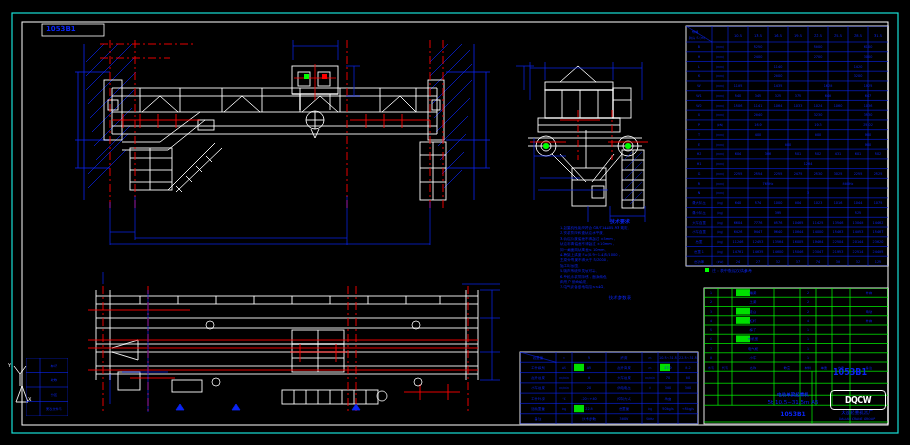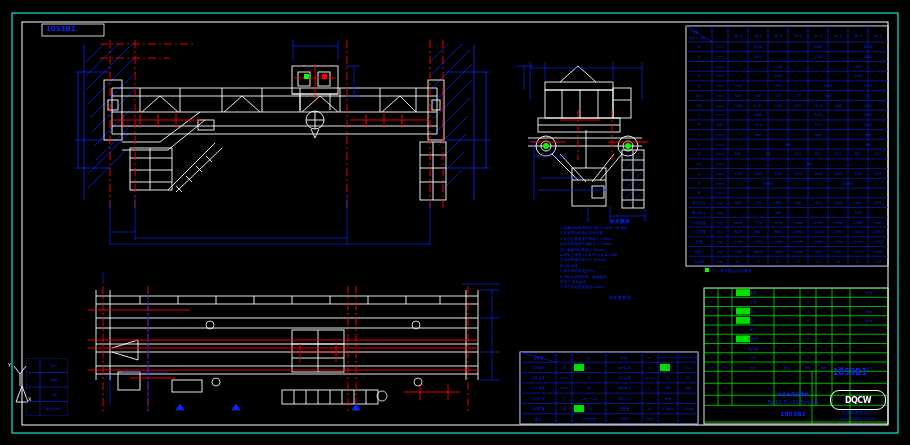--- a/index.html
+++ b/index.html
@@ -769,21 +769,21 @@
         </g>
     </svg>
   </div>
 
   <div class="abs" style="left:820px;top:368px;width:60px;text-align:center;color:#0a25f5;font-size:8px;font-weight:bold;">1053B1</div>
 
   <div class="abs" style="left:760px;top:392px;width:66px;text-align:center;color:#0a25f5;font-size:4.5px;font-weight:bold;">电动单梁起重机</div>
   <div class="abs" style="left:758px;top:399px;width:70px;text-align:center;color:#0a25f5;font-size:5.5px;">5t 10.5~31.5m A5</div>
   <div class="abs" style="left:760px;top:410px;width:66px;text-align:center;color:#0a25f5;font-size:6px;font-weight:bold;">1053B1</div>
 
-  <div class="abs" style="left:830px;top:390px;width:54px;height:18px;border:1.4px solid #ffffff;border-radius:9px;
+  <div class="abs" style="left:830px;top:390px;width:54px;height:18px;border:1.4px solid #ffffff;border-radius:4px;
                           display:flex;align-items:center;justify-content:center;">
     <span style="color:#ffffff;font-size:8px;font-weight:bold;letter-spacing:-0.5px;">DQCW</span>
   </div>
   <div class="abs" style="left:828px;top:410px;width:58px;text-align:center;color:#0a25f5;font-size:4.5px;">大连起重机器厂</div>
   <div class="abs" style="left:828px;top:417px;width:58px;text-align:center;color:#0a25f5;font-size:3.2px;">DALIAN CRANE GROUP</div>
 
   <div class="abs" style="left:46px;top:25px;color:#0a25f5;font-size:7px;font-weight:bold;">1053B1</div>
 
   <div class="abs" style="left:26px;top:358px;width:42px;height:58px;">
     <svg width="42" height="58">

